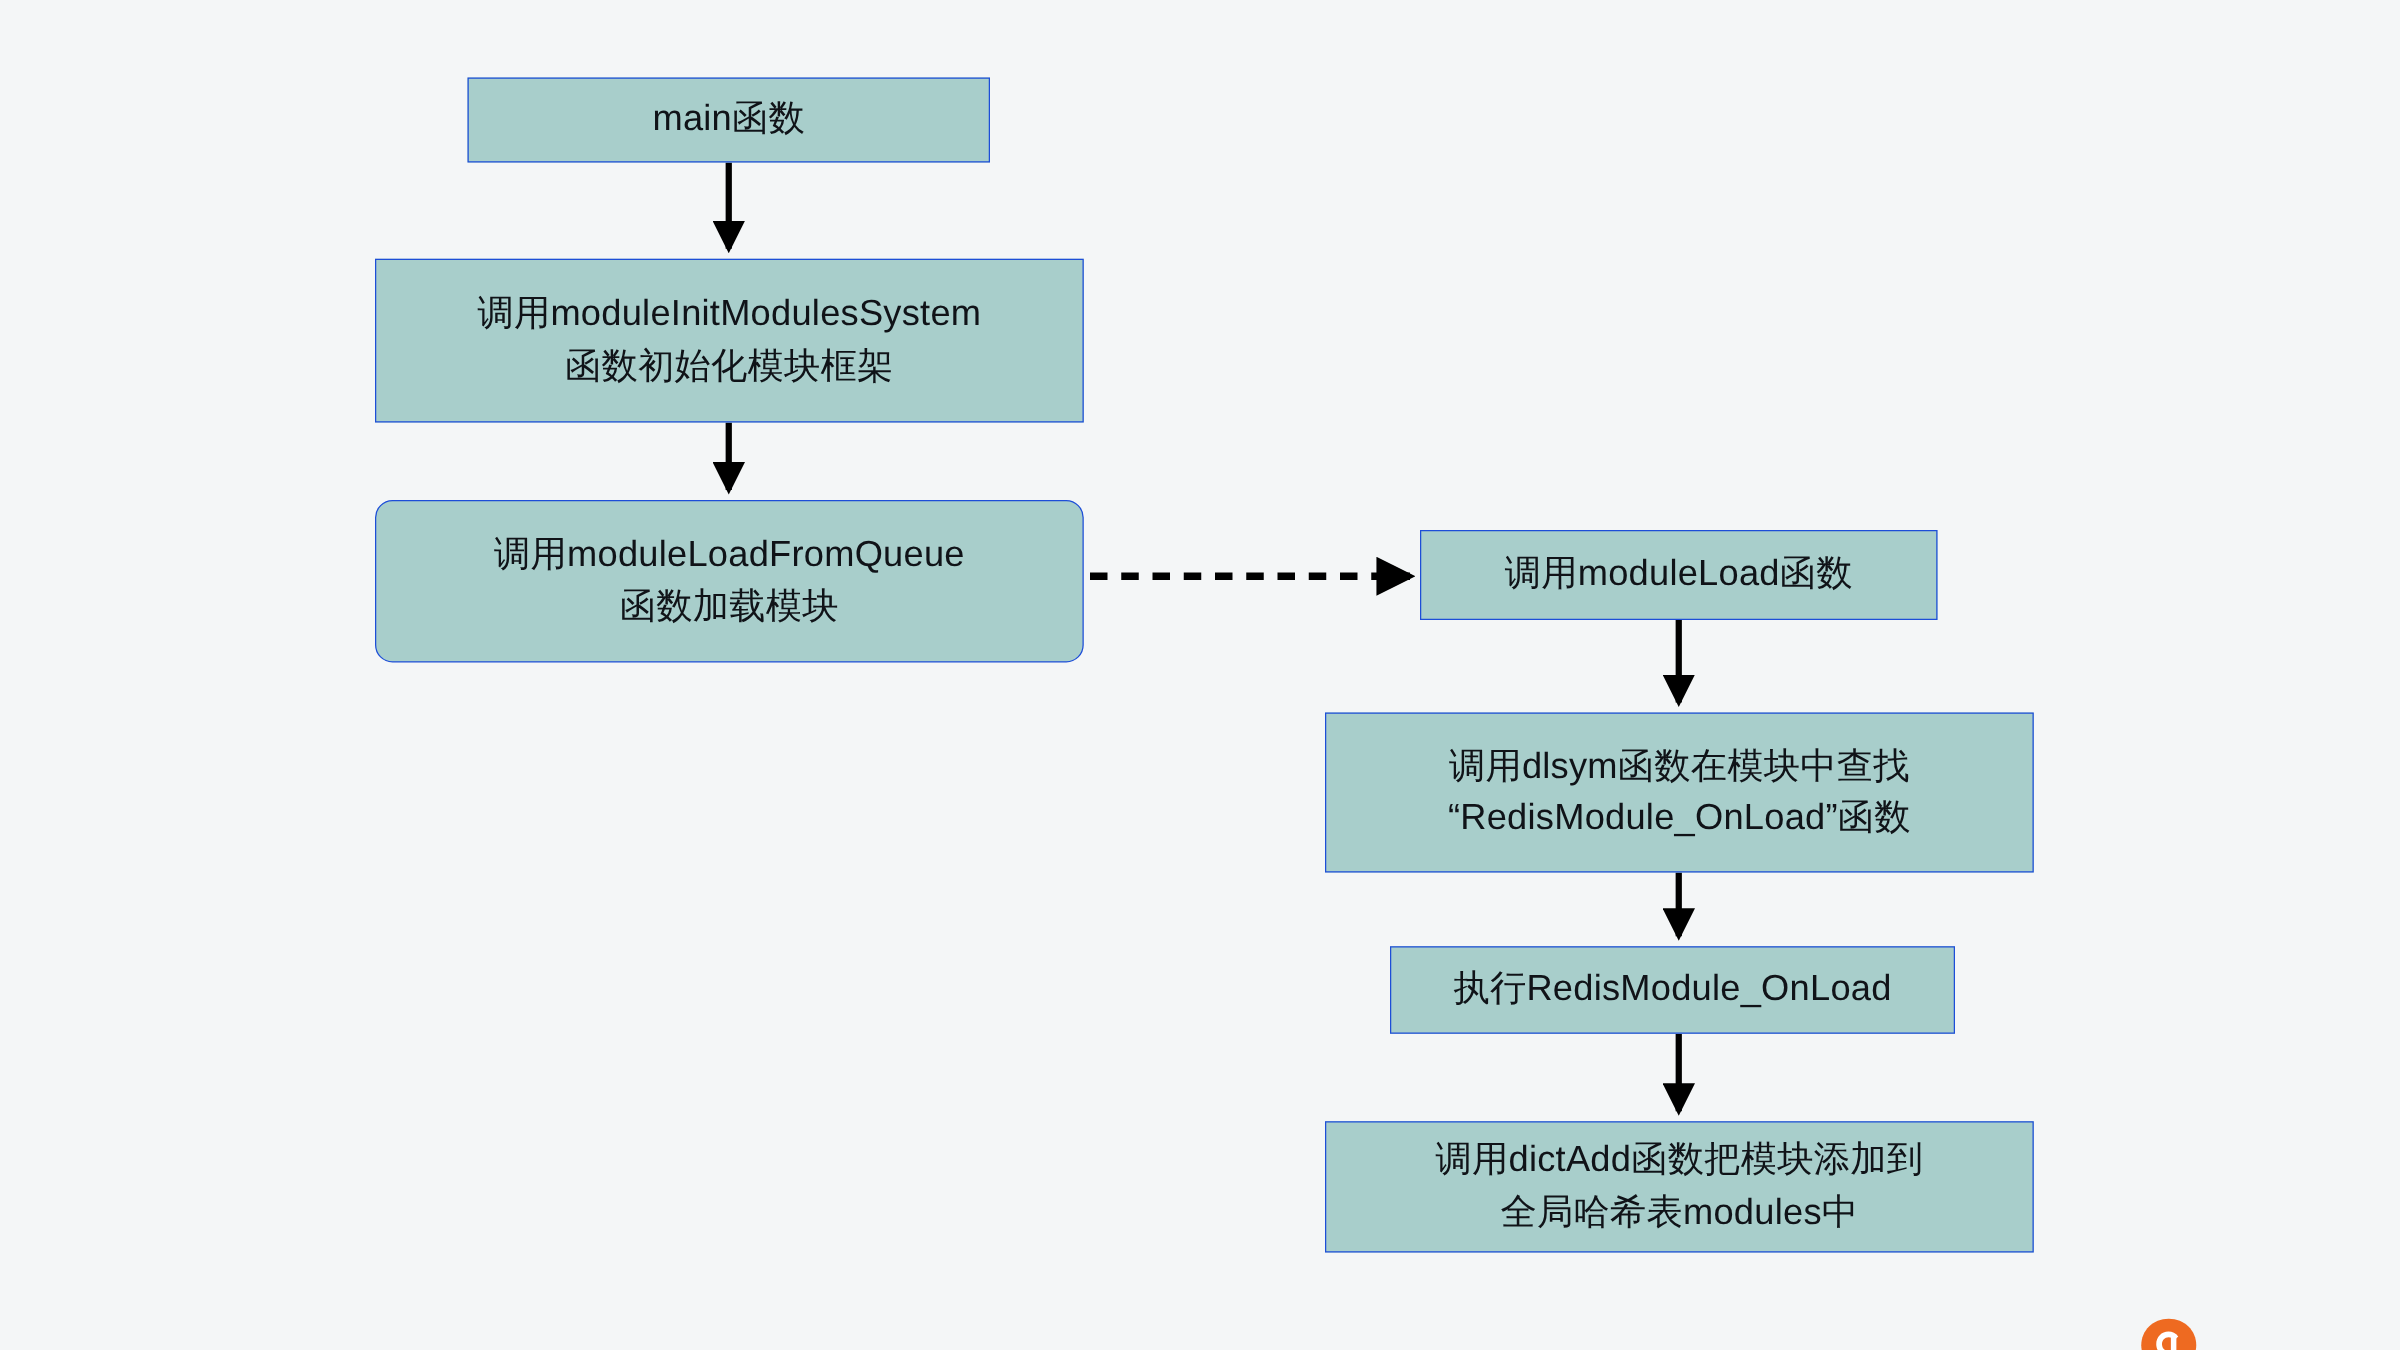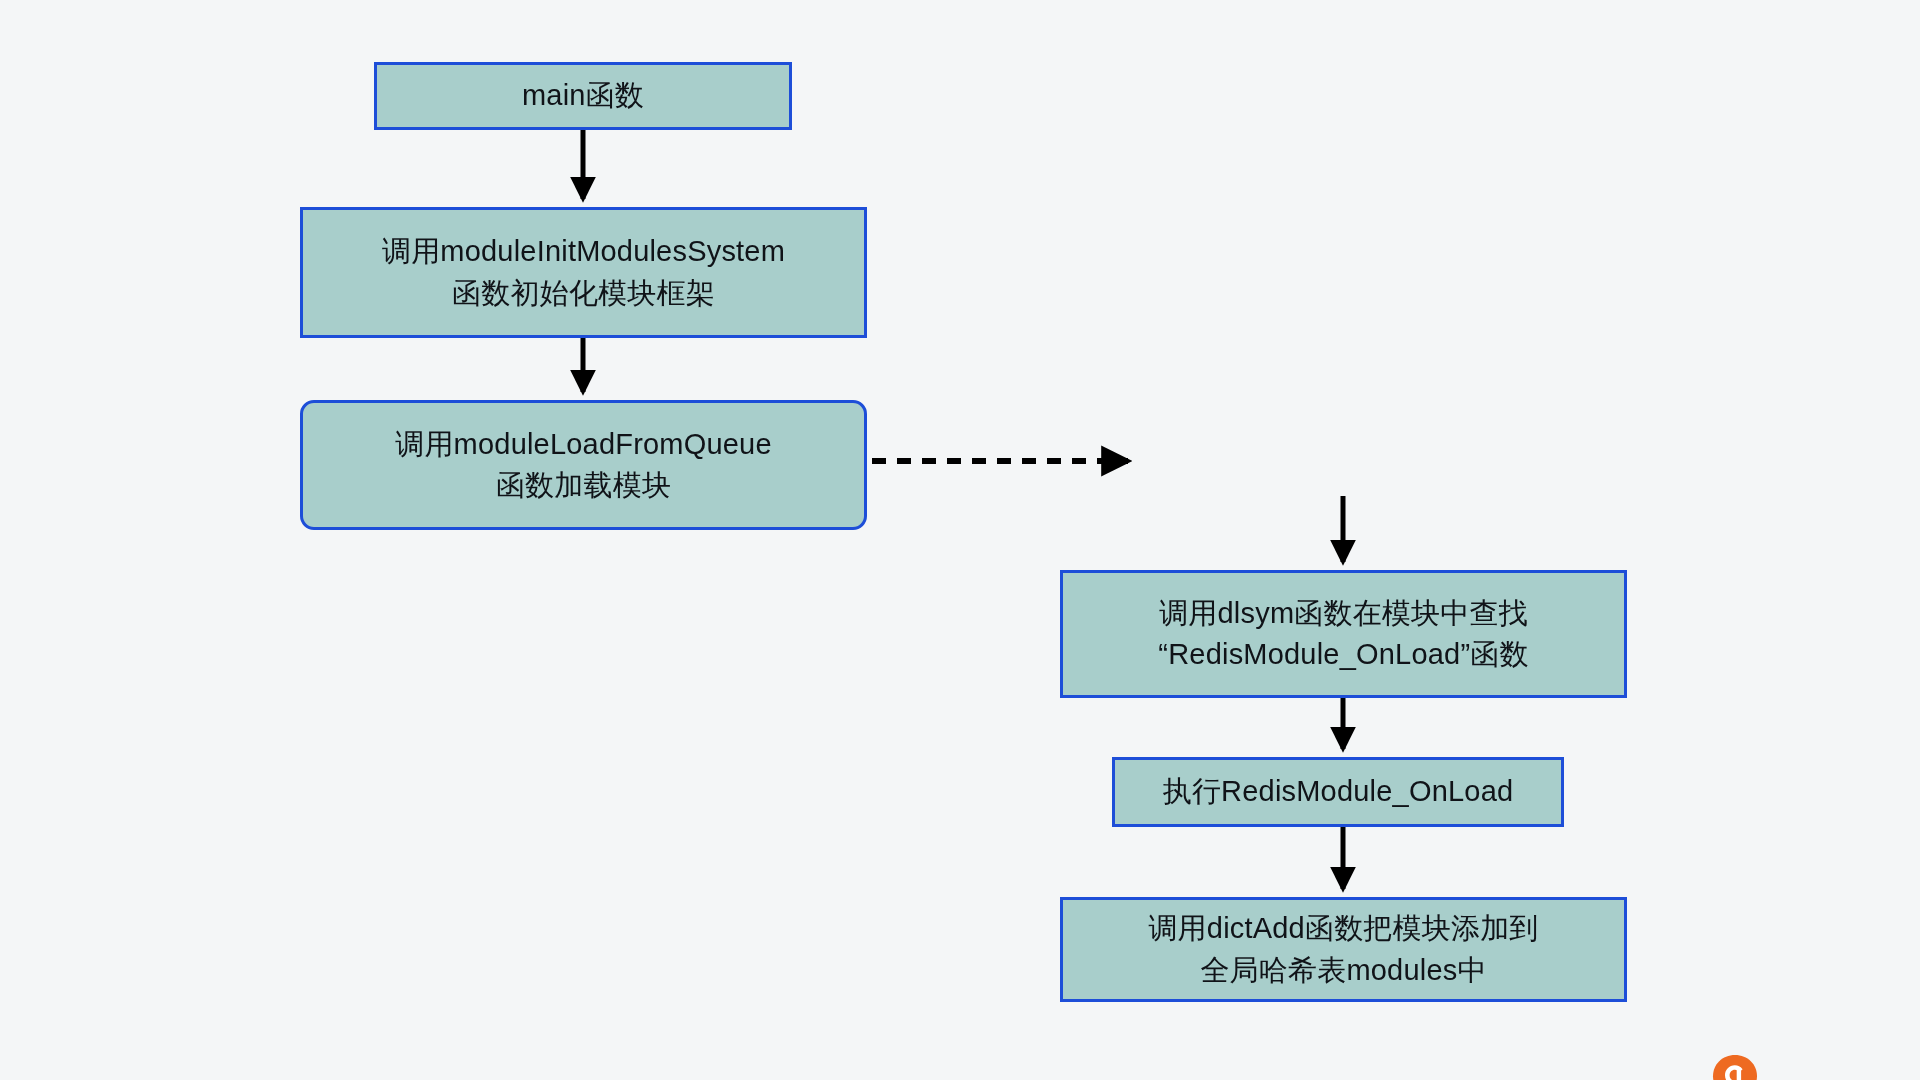--- a/index.html
+++ b/index.html
@@ -20,21 +20,21 @@
     position: absolute;
     inset: 0;
     width: 1920px;
     height: 1080px;
   }
 
   
   .node {
     position: absolute;
     background: #a8cecb;
-    border: 3px solid #1d4ed8;
+    border: 1px solid #1d4ed8;
     display: flex;
     flex-direction: column;
     align-items: center;
     justify-content: center;
     text-align: center;
     color: #101318;
     font-size: 29px;
     line-height: 1.42;
     letter-spacing: 0.2px;
     white-space: pre-line;
@@ -124,20 +124,23 @@
   <div class="node" id="node-init-system">
     <span class="line">调用moduleInitModulesSystem</span>
     <span class="line">函数初始化模块框架</span>
   </div>
 
   <div class="node" id="node-load-queue">
     <span class="line">调用moduleLoadFromQueue</span>
     <span class="line">函数加载模块</span>
   </div>
 
+  <div class="node" id="node-module-load">
+    <span class="line">调用moduleLoad函数</span>
+  </div>
 
   <div class="node" id="node-dlsym">
     <span class="line">调用dlsym函数在模块中查找</span>
     <span class="line">“RedisModule_OnLoad”函数</span>
   </div>
 
   <div class="node" id="node-onload-exec">
     <span class="line">执行RedisModule_OnLoad</span>
   </div>
 

